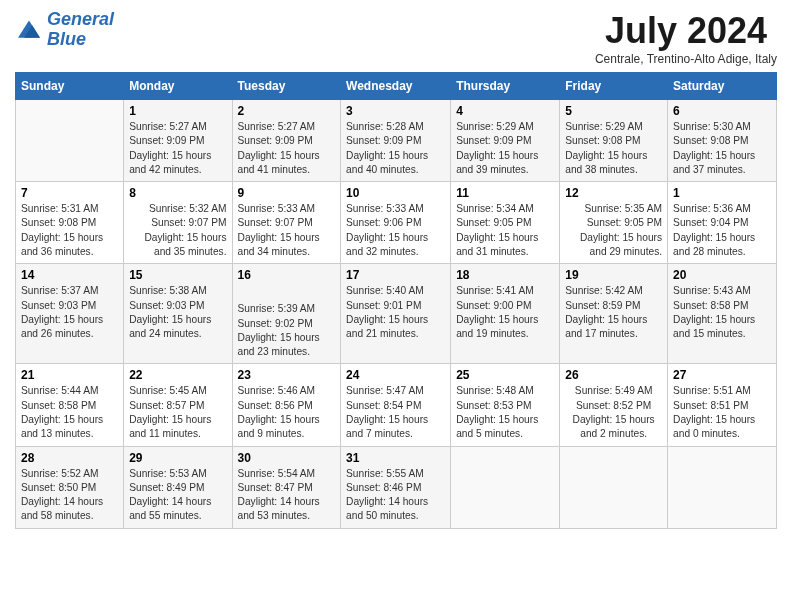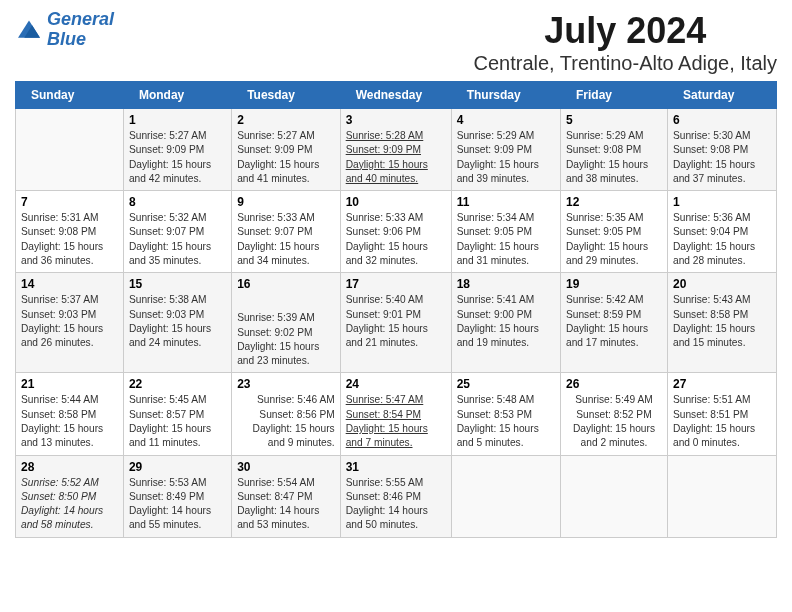--- a/index.html
+++ b/index.html
@@ -39,33 +39,33 @@
     .title-area {
       text-align: right;
     }
     .month-title {
       font-size: 36px;
       font-weight: bold;
       color: #1a1a1a;
       text-align: center;
     }
     .location-title {
-      font-size: 20px;
+      font-size: 12px;
       color: #333;
     }
     table {
       width: 100%;
       border-collapse: collapse;
       font-size: 10.5px;
     }
     thead tr th {
       background-color: #2a6db5;
       color: #fff;
       text-align: left;
-      padding: 6px 15px;
+      padding: 6px 5px;
       font-size: 12px;
       font-weight: bold;
       border: 1px solid #2a6db5;
     }
     tbody tr td {
       border: 1px solid #ccc;
       vertical-align: top;
       padding: 4px 5px;
       width: 113px;
       min-height: 70px;
@@ -135,21 +135,21 @@
         </td>
         <td>
           <span class="day-number">2</span>
           <div class="day-info" style="white-space: pre-line;">Sunrise: 5:27 AM
 Sunset: 9:09 PM
 Daylight: 15 hours
 and 41 minutes.</div>
         </td>
         <td>
           <span class="day-number">3</span>
-          <div class="day-info" style="white-space: pre-line; text-decoration: underline;">Sunrise: 5:28 AM
+          <div class="day-info" style="white-space: pre-line;">Sunrise: 5:28 AM
 Sunset: 9:09 PM
 Daylight: 15 hours
 and 40 minutes.</div>
         </td>
         <td>
           <span class="day-number">4</span>
           <div class="day-info" style="white-space: pre-line;">Sunrise: 5:29 AM
 Sunset: 9:09 PM
 Daylight: 15 hours
 and 39 minutes.</div>
@@ -172,21 +172,21 @@
       <tr>
         <td>
           <span class="day-number">7</span>
           <div class="day-info" style="white-space: pre-line;">Sunrise: 5:31 AM
 Sunset: 9:08 PM
 Daylight: 15 hours
 and 36 minutes.</div>
         </td>
         <td>
           <span class="day-number">8</span>
-          <div class="day-info" style="white-space: pre-line;">Sunrise: 5:32 AM
+          <div class="day-info" style="white-space: pre-line; text-align: right;">Sunrise: 5:32 AM
 Sunset: 9:07 PM
 Daylight: 15 hours
 and 35 minutes.</div>
         </td>
         <td>
           <span class="day-number">9</span>
           <div class="day-info" style="white-space: pre-line;">Sunrise: 5:33 AM
 Sunset: 9:07 PM
 Daylight: 15 hours
 and 34 minutes.</div>
@@ -200,21 +200,21 @@
         </td>
         <td>
           <span class="day-number">11</span>
           <div class="day-info" style="white-space: pre-line;">Sunrise: 5:34 AM
 Sunset: 9:05 PM
 Daylight: 15 hours
 and 31 minutes.</div>
         </td>
         <td>
           <span class="day-number">12</span>
-          <div class="day-info" style="white-space: pre-line;">Sunrise: 5:35 AM
+          <div class="day-info" style="white-space: pre-line; text-align: right;">Sunrise: 5:35 AM
 Sunset: 9:05 PM
 Daylight: 15 hours
 and 29 minutes.</div>
         </td>
         <td>
           <span class="day-number">1</span>
           <div class="day-info" style="white-space: pre-line;">Sunrise: 5:36 AM
 Sunset: 9:04 PM
 Daylight: 15 hours
 and 28 minutes.</div>
@@ -281,28 +281,28 @@
         </td>
         <td>
           <span class="day-number">22</span>
           <div class="day-info" style="white-space: pre-line;">Sunrise: 5:45 AM
 Sunset: 8:57 PM
 Daylight: 15 hours
 and 11 minutes.</div>
         </td>
         <td>
           <span class="day-number">23</span>
-          <div class="day-info" style="white-space: pre-line; text-align: right;">Sunrise: 5:46 AM
+          <div class="day-info" style="white-space: pre-line;">Sunrise: 5:46 AM
 Sunset: 8:56 PM
 Daylight: 15 hours
 and 9 minutes.</div>
         </td>
         <td>
           <span class="day-number">24</span>
-          <div class="day-info" style="white-space: pre-line; text-decoration: underline;">Sunrise: 5:47 AM
+          <div class="day-info" style="white-space: pre-line;">Sunrise: 5:47 AM
 Sunset: 8:54 PM
 Daylight: 15 hours
 and 7 minutes.</div>
         </td>
         <td>
           <span class="day-number">25</span>
           <div class="day-info" style="white-space: pre-line;">Sunrise: 5:48 AM
 Sunset: 8:53 PM
 Daylight: 15 hours
 and 5 minutes.</div>
@@ -318,21 +318,21 @@
           <span class="day-number">27</span>
           <div class="day-info" style="white-space: pre-line;">Sunrise: 5:51 AM
 Sunset: 8:51 PM
 Daylight: 15 hours
 and 0 minutes.</div>
         </td>
       </tr>
       <tr>
         <td>
           <span class="day-number">28</span>
-          <div class="day-info" style="white-space: pre-line; font-style: italic;">Sunrise: 5:52 AM
+          <div class="day-info" style="white-space: pre-line;">Sunrise: 5:52 AM
 Sunset: 8:50 PM
 Daylight: 14 hours
 and 58 minutes.</div>
         </td>
         <td>
           <span class="day-number">29</span>
           <div class="day-info" style="white-space: pre-line;">Sunrise: 5:53 AM
 Sunset: 8:49 PM
 Daylight: 14 hours
 and 55 minutes.</div>

